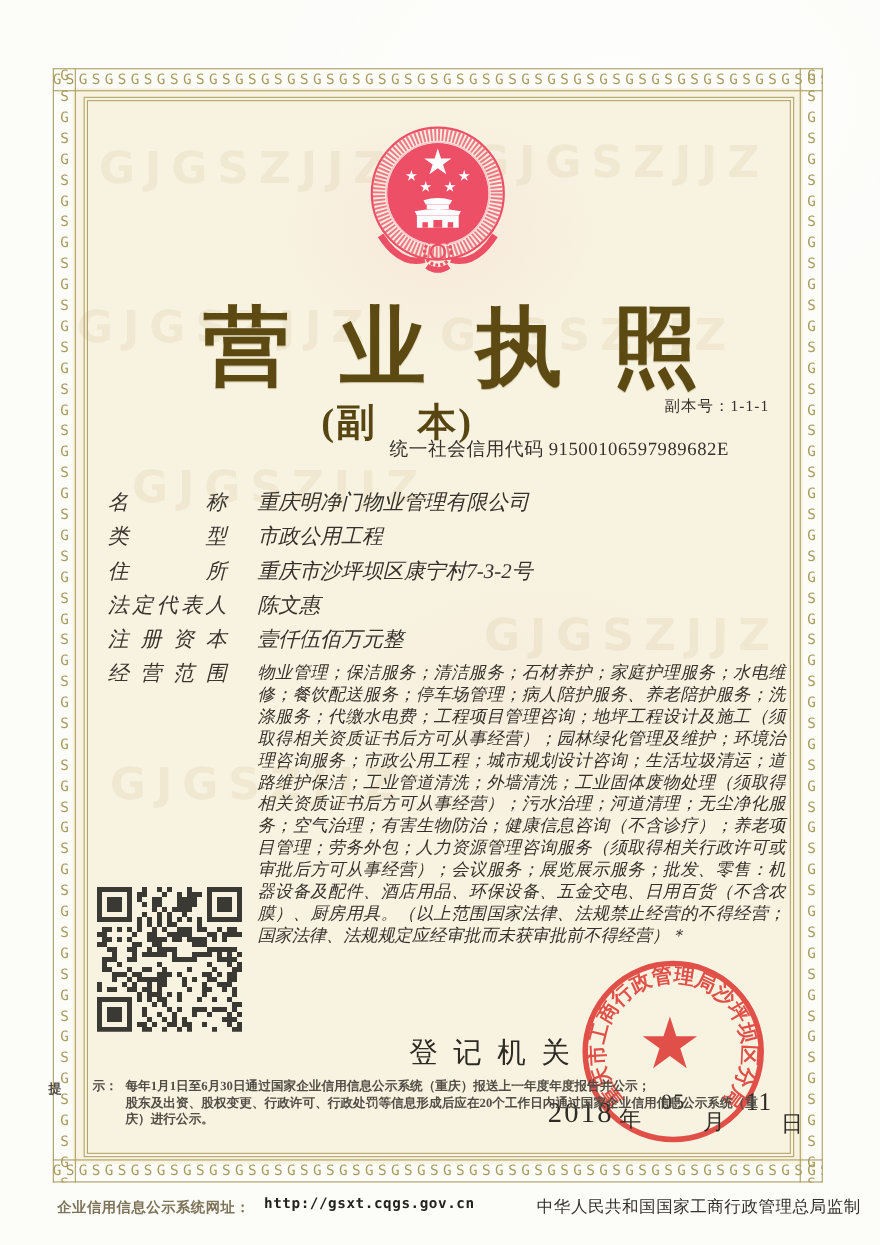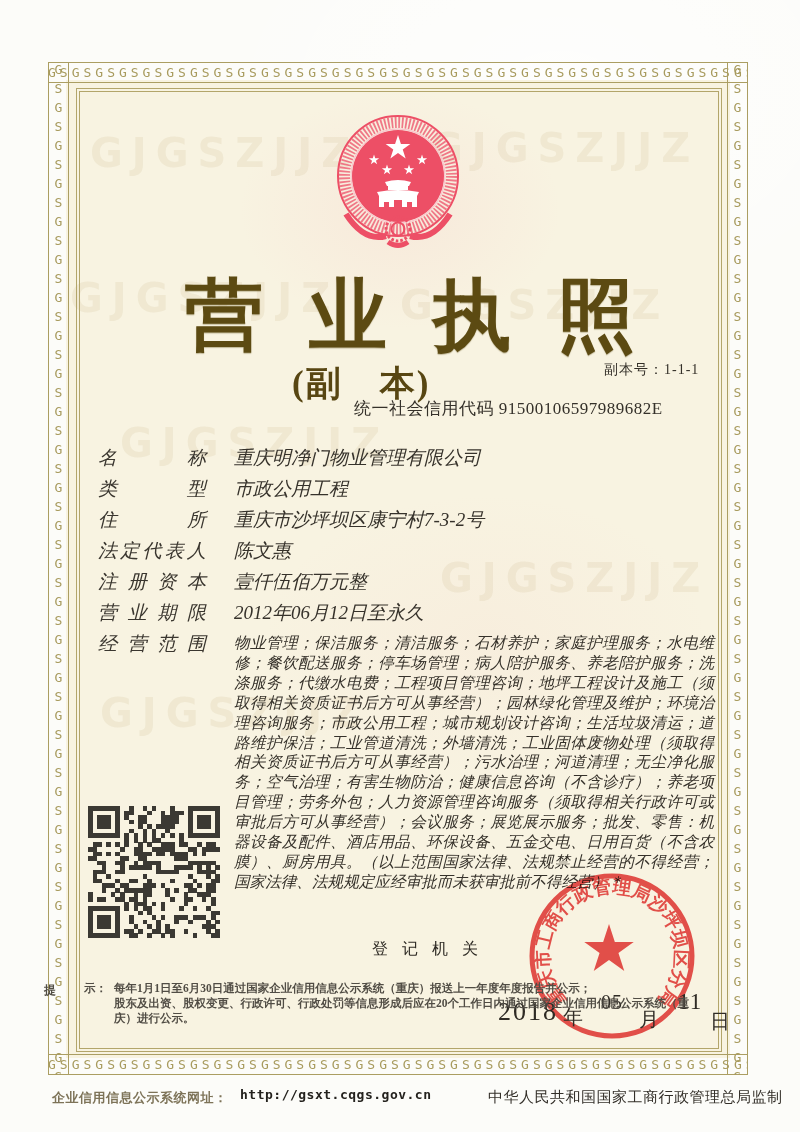--- a/index.html
+++ b/index.html
@@ -38,21 +38,21 @@
   
   .fields{position:absolute;left:98px;top:447px;width:618px;}
   .frow{display:flex;margin-bottom:10px;font-size:19px;color:#36322b;line-height:21px;font-style:italic;}
   .frow .lab{width:108px;flex:none;text-align:justify;text-align-last:justify;color:#3a362f;}
   .frow .val{margin-left:28px;flex:1;}
   .frow.gap{margin-top:6px;}
   .frow.scope .val{flex:none;width:480px;font-size:15.6px;line-height:19.9px;text-align:justify;color:#35312a;}
   
   .qr{position:absolute;left:88px;top:806px;width:132px;height:132px;}
   
-  .regorg{position:absolute;left:372px;top:939px;font-size:16px;letter-spacing:14px;color:#2e2a24;}
+  .regorg{position:absolute;left:372px;top:939px;font-size:26px;letter-spacing:14px;color:#2e2a24;}
   .seal{position:absolute;left:524px;top:868px;width:176px;height:176px;mix-blend-mode:multiply;opacity:.9;}
   .dpart{position:absolute;color:#2f2b25;}
   .d-year{left:498px;top:997px;font-size:26px;letter-spacing:2px;}
   .d-yu{left:563px;top:1004px;font-size:20px;}
   .d-month{left:601px;top:991px;font-size:20px;letter-spacing:1px;}
   .d-mu{left:639px;top:1006px;font-size:20px;}
   .d-day{left:678px;top:989px;font-size:23px;letter-spacing:1px;}
   .d-du{left:710px;top:1008px;font-size:20px;}
   
   .note-pre{position:absolute;left:44px;top:982px;font-size:12px;font-weight:bold;color:#514d45;}
@@ -138,24 +138,20 @@
       <span class="lab">住所</span>
       <span class="val">重庆市沙坪坝区康宁村7-3-2号</span>
     </div>
     <div class="frow">
       <span class="lab">法定代表人</span>
       <span class="val">陈文惠</span>
     </div>
     <div class="frow gap">
       <span class="lab">注册资本</span>
       <span class="val">壹仟伍佰万元整</span>
-    </div>
-    <div class="frow">
-      <span class="lab">营业期限</span>
-      <span class="val">2012年06月12日至永久</span>
     </div>
     <div class="frow scope">
       <span class="lab">经营范围</span>
       <span class="val">物业管理；保洁服务；清洁服务；石材养护；家庭护理服务；水电维修；餐饮配送服务；停车场管理；病人陪护服务、养老陪护服务；洗涤服务；代缴水电费；工程项目管理咨询；地坪工程设计及施工（须取得相关资质证书后方可从事经营）；园林绿化管理及维护；环境治理咨询服务；市政公用工程；城市规划设计咨询；生活垃圾清运；道路维护保洁；工业管道清洗；外墙清洗；工业固体废物处理（须取得相关资质证书后方可从事经营）；污水治理；河道清理；无尘净化服务；空气治理；有害生物防治；健康信息咨询（不含诊疗）；养老项目管理；劳务外包；人力资源管理咨询服务（须取得相关行政许可或审批后方可从事经营）；会议服务；展览展示服务；批发、零售：机器设备及配件、酒店用品、环保设备、五金交电、日用百货（不含农膜）、厨房用具。（以上范围国家法律、法规禁止经营的不得经营；国家法律、法规规定应经审批而未获审批前不得经营）＊</span>
     </div>
   </div>
 
   <div class="qr" id="qr"><svg viewBox="0 0 29 29" width="132" height="132" style="shape-rendering: crispedges;">
         <rect x="9" y="0" width="1.02" height="1.02" fill="#3b3933"></rect>
         <rect x="12" y="0" width="1.02" height="1.02" fill="#3b3933"></rect>

